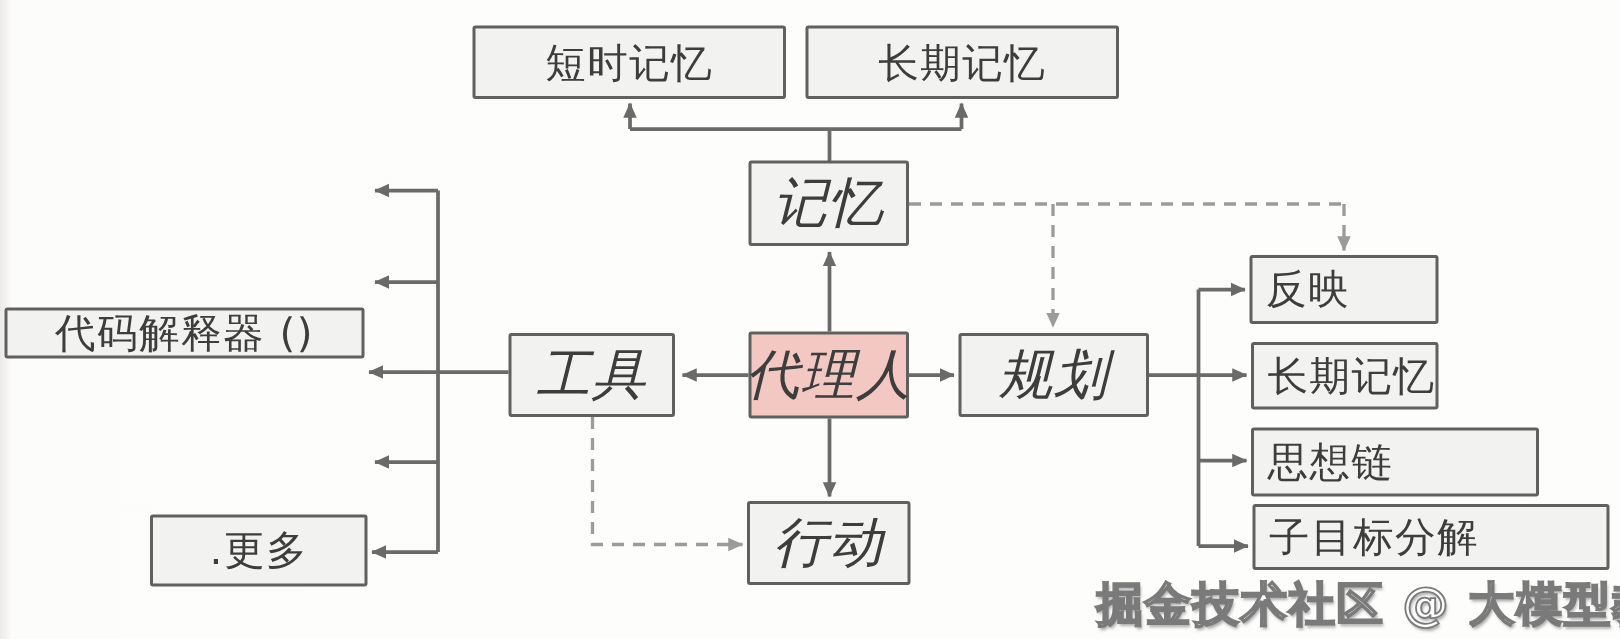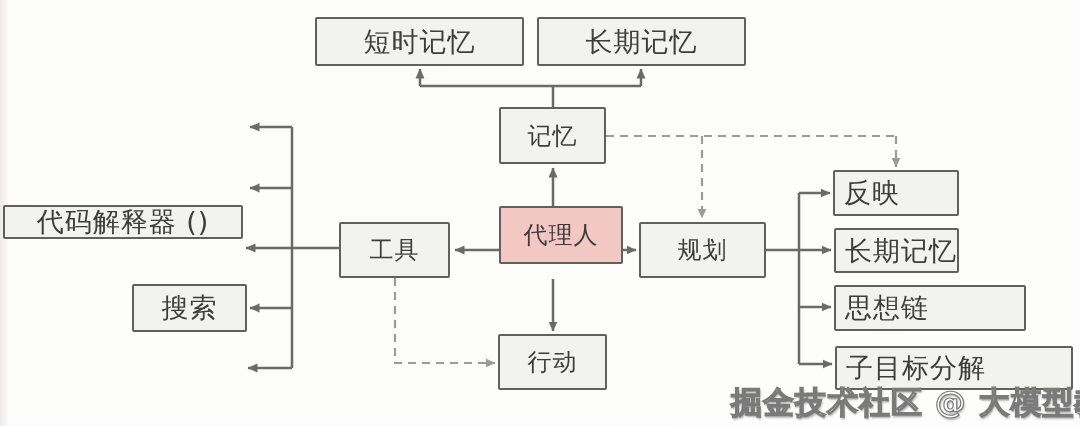--- a/index.html
+++ b/index.html
@@ -13,21 +13,21 @@
     background:linear-gradient(to right,#eceae8 0px,#fcfcfb 8px,#fdfdfc 100%);
   }
   svg.connectors{position:absolute;left:0;top:0;z-index:1;pointer-events:none;}
   .node{
     position:absolute;z-index:2;box-sizing:border-box;
     background:#f2f2f0;border:2.5px solid #606060;border-radius:2px;
     display:flex;align-items:center;justify-content:center;
     font-size:27px;color:#3d3d3d;letter-spacing:1px;
     white-space:nowrap;
   }
-  .node.center{font-size:24px;}
+  .node.center{font-size:36px;font-style:italic;}
   .node.agent{background:#f3c8c3;}
   .node.leftalign{justify-content:flex-start;padding-left:9px;}
   .watermark{
     position:absolute;z-index:5;left:731px;top:382px;
     font-size:31px;font-weight:bold;color:rgba(255,255,255,0.95);
     -webkit-text-stroke:1.2px #7a7a7a;
     text-shadow:1px 2px 2px rgba(110,110,110,0.55);
     letter-spacing:1px;white-space:nowrap;
   }
 </style>
@@ -81,30 +81,30 @@
       <path d="M702,136 V218" marker-end="url(#ah-dash)"></path>
 
       <path d="M395,278 V363 H495" marker-end="url(#ah-dash)"></path>
     </g>
   </svg>
 
   <div class="node" style="left:315px;top:17px;width:209px;height:49px">短时记忆</div>
   <div class="node" style="left:537px;top:17px;width:209px;height:49px">长期记忆</div>
 
   <div class="node center" style="left:499px;top:107px;width:107px;height:57px">记忆</div>
-  <div class="node center agent" style="left:499px;top:206px;width:124px;height:58px">代理人</div>
+  <div class="node center agent" style="left:499px;top:221px;width:107px;height:58px">代理人</div>
   <div class="node center" style="left:498px;top:334px;width:109px;height:56px">行动</div>
 
   <div class="node center" style="left:339px;top:222px;width:111px;height:56px">工具</div>
 
   <div class="node" style="left:3px;top:205px;width:240px;height:34px">代码解释器 ()</div>
-  <div class="node" style="left:132px;top:284px;width:115px;height:48px">搜索</div>
+  <div class="node" style="left:100px;top:343px;width:145px;height:48px">.更多</div>
 
   <div class="node center" style="left:639px;top:222px;width:127px;height:56px">规划</div>
 
   <div class="node leftalign" style="left:833px;top:170px;width:126px;height:46px">反映</div>
   <div class="node leftalign" style="left:834px;top:228px;width:125px;height:45px">长期记忆</div>
   <div class="node leftalign" style="left:834px;top:285px;width:192px;height:46px">思想链</div>
-  <div class="node leftalign" style="left:835px;top:346px;width:238px;height:44px">子目标分解</div>
+  <div class="node leftalign" style="left:835px;top:336px;width:238px;height:44px">子目标分解</div>
 
   <div class="watermark">掘金技术社区 @ 大模型教程</div>
 
 </div>
 
 </body></html>

